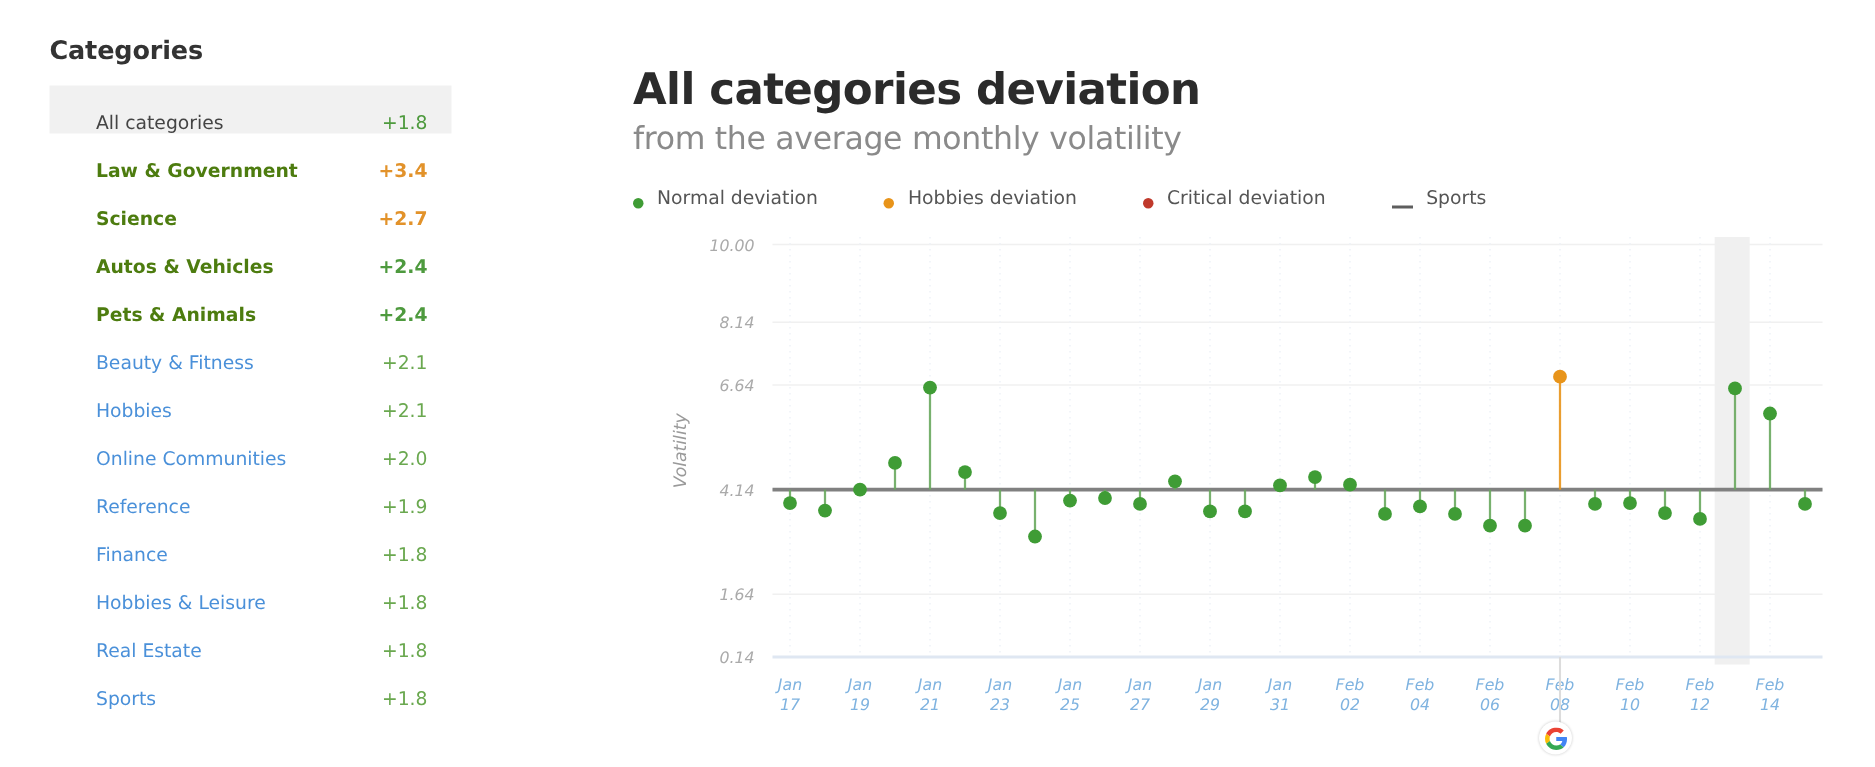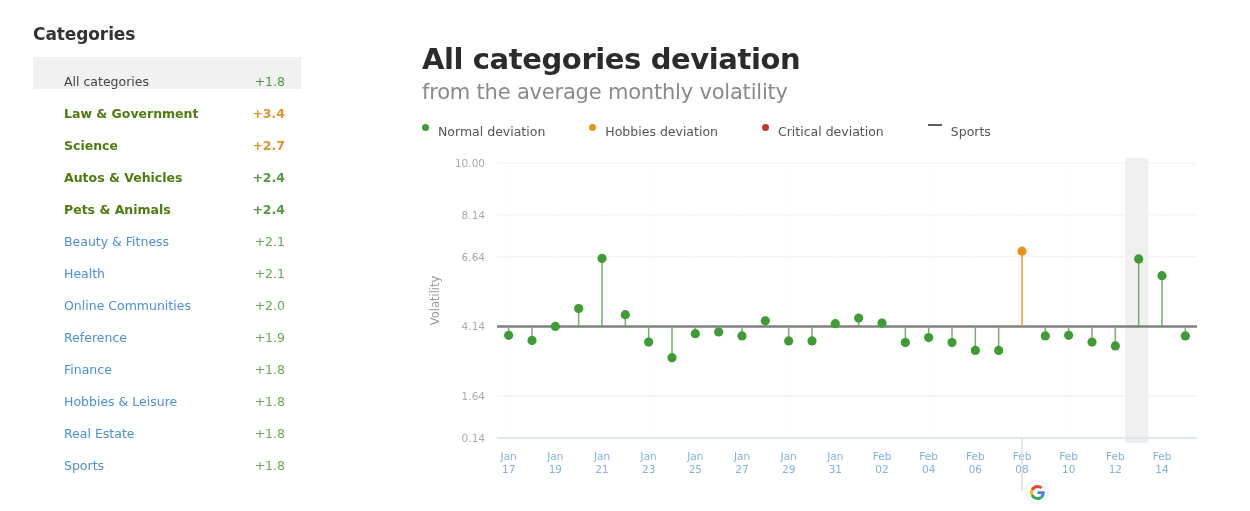--- a/index.html
+++ b/index.html
@@ -39,27 +39,27 @@
     font-size:29px;font-weight:bold;color:#2b2b2b;
     letter-spacing:-0.4px;line-height:34px;margin:0;
   }
   .chart-subtitle{
     font-size:21px;color:#8a8a8a;line-height:28px;margin:2px 0 0 0;
     letter-spacing:-0.2px;
   }
   .legend{
     display:flex;align-items:center;margin-top:18px;
   }
-  .legend-item{display:flex;align-items:flex-start;margin-right:44px;}
+  .legend-item{display:flex;align-items:flex-end;margin-right:44px;}
   .legend-dot{width:7px;height:7px;border-radius:50%;margin-right:9px;display:inline-block;}
   .legend-line{width:14px;height:2px;background:#5e5e5e;margin-right:9px;display:inline-block;}
   .legend-text{font-size:12.5px;color:#555555;white-space:nowrap;}
 
   
-  .plot-wrap{position:absolute;left:419px;top:150px;width:800px;height:360px;}
+  .plot-wrap{position:absolute;left:437px;top:150px;width:800px;height:360px;font-style:italic;}
   .plot-svg{display:block;}
   .ylabel{
     font-size:11.5px;fill:#9a9a9a;
   }
   .ytick{font-size:10.5px;fill:#aaaaaa;}
   .xtick{font-size:10.5px;fill:#7fb3e0;}
   .google-badge{
     position:absolute;left:1026px;top:481px;width:22px;height:22px;
     border-radius:50%;background:#ffffff;
     box-shadow:0 0 2px rgba(0,0,0,0.22);
@@ -92,21 +92,21 @@
         </div>
         <div class="cat-row bold">
           <span class="cat-label">Pets &amp; Animals</span>
           <span class="cat-val green">+2.4</span>
         </div>
         <div class="cat-row">
           <span class="cat-label">Beauty &amp; Fitness</span>
           <span class="cat-val greenlight">+2.1</span>
         </div>
         <div class="cat-row">
-          <span class="cat-label">Health</span>
+          <span class="cat-label">Hobbies</span>
           <span class="cat-val greenlight">+2.1</span>
         </div>
         <div class="cat-row">
           <span class="cat-label">Online Communities</span>
           <span class="cat-val greenlight">+2.0</span>
         </div>
         <div class="cat-row">
           <span class="cat-label">Reference</span>
           <span class="cat-val greenlight">+1.9</span>
         </div>

